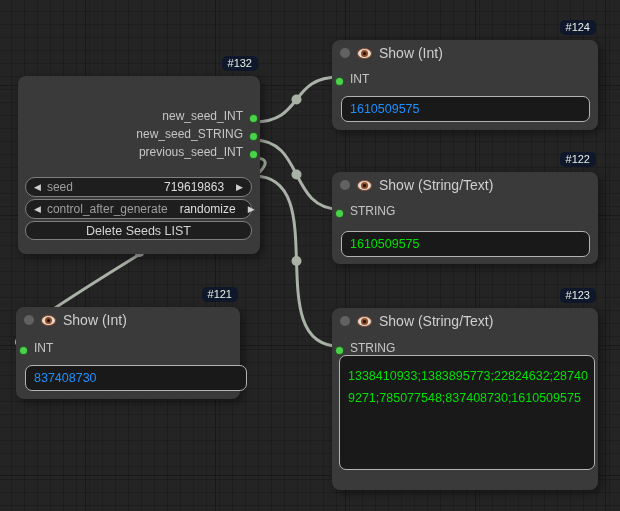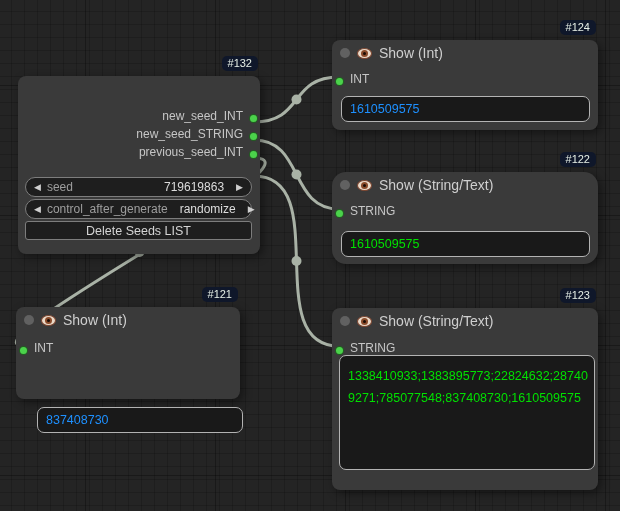--- a/index.html
+++ b/index.html
@@ -73,37 +73,37 @@
 
   
   .pill { position:absolute; left:7px; right:8px; height:20px;
           background:#1e1e1e; border:1px solid #7d7d7d; border-radius:10px;
           display:flex; align-items:center; padding:0 8px; gap:6px; }
   .pill .arrow { color:#cfcfcf; font-size:9px; line-height:1; flex:0 0 auto; }
   .pill .wlabel { color:#9e9e9e; font-size:12px; white-space:nowrap; }
   .pill .spacer { flex:1; }
   .pill .wvalue { color:#dcdcdc; font-size:12px; white-space:nowrap; margin-right:6px; }
   .wbutton { position:absolute; left:7px; right:8px; height:19px;
-             background:#1e1e1e; border:1px solid #7d7d7d; border-radius:3px;
+             background:#1e1e1e; border:1px solid #7d7d7d; border-radius:9px;
              color:#d4d4d4; font-size:12.5px; display:flex; align-items:center;
              justify-content:center; }
 
   
   .valuebox { position:absolute; background:#191919; border:1px solid #b3b3b3;
               border-radius:7px; font-size:12.5px; overflow:hidden; }
   .valuebox.single { display:flex; align-items:center; padding:0 8px; }
   .valuebox.multi { padding:9px 6px 8px 8px; line-height:22px;
                     word-break:break-all; white-space:pre-wrap; }
   .val-int { color:#1e90ff; }
   .val-string { color:#00e000; }
 
   
   #node-132 { left:18px;  top:76px;  width:242px; height:178px; }
   #node-124 { left:332px; top:40px;  width:266px; height:90px; }
-  #node-122 { left:332px; top:172px; width:266px; height:92px;border-radius:14px; }
+  #node-122 { left:332px; top:172px; width:266px; height:92px; }
   #node-121 { left:16px;  top:307px; width:224px; height:92px; }
   #node-123 { left:332px; top:308px; width:266px; height:182px; }
 </style>
 </head>
 <body>
 
 <div class="canvas">
 
   <svg class="wires" width="620" height="511" viewBox="0 0 620 511">
     <path class="wire" d="M254,122 C304,122 289,77 339,77"></path>
@@ -192,21 +192,21 @@
           <span class="iris">
             <span class="pupil"></span>
           </span>
         </span>
       <span class="title">Show (Int)</span>
     </div>
     <div class="slot-row in" style="top:30px;">
       <span class="slot-dot"></span>
       <span class="slot-label">INT</span>
     </div>
-    <div class="valuebox single val-int" style="left:21px; top:58px; width:206px; height:26px;margin-top:42px;">837408730</div>
+    <div class="valuebox single val-int" style="left:9px; top:58px; width:222px; height:26px;">837408730</div>
   </div>
 
   <div class="node" id="node-123">
     <div class="badge">#123</div>
     <div class="titlebar">
       <span class="collapse-dot"></span>
       <span class="eye">
           <span class="iris">
             <span class="pupil"></span>
           </span>

